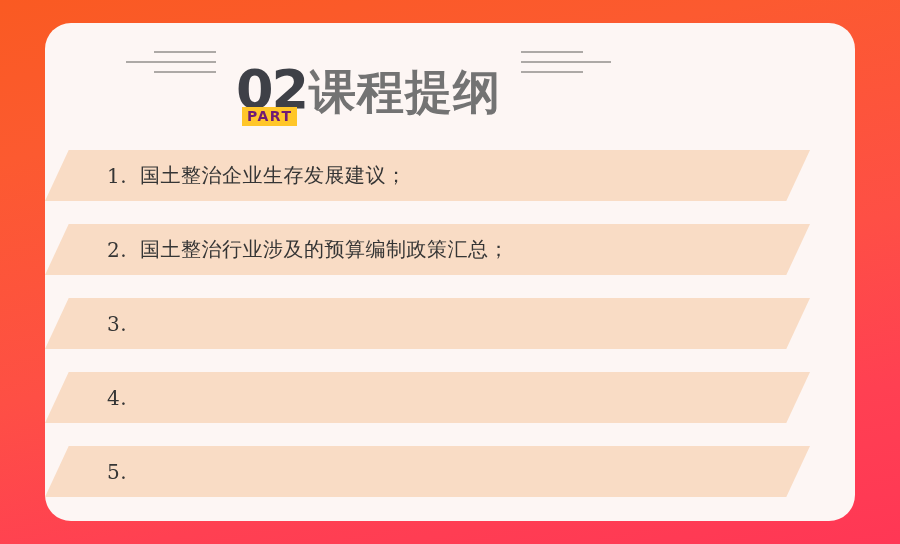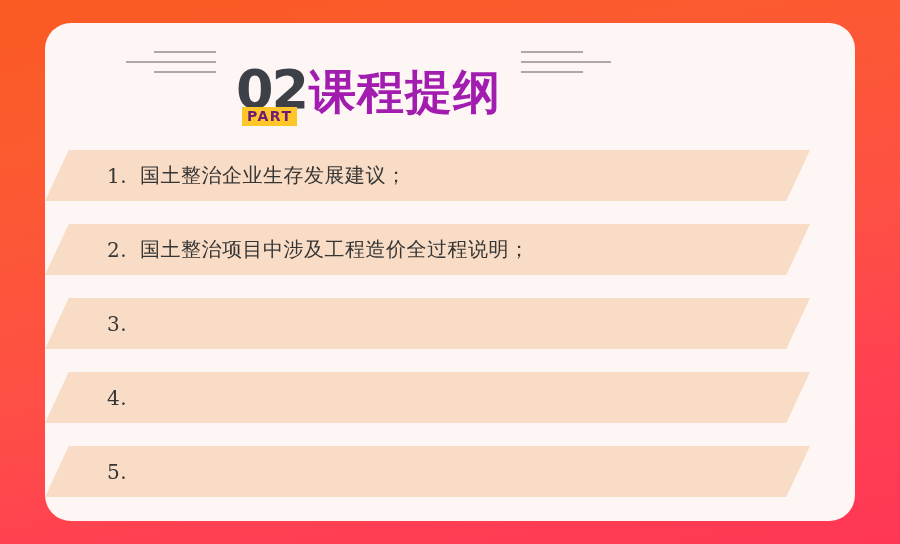--- a/index.html
+++ b/index.html
@@ -103,21 +103,21 @@
     line-height: 15px;
     padding: 2px 5px 2px 5px;
   }
 
   #title-text {
     font-family: "DejaVu Sans", "Liberation Sans", sans-serif;
     font-size: 47px;
     font-weight: 700;
     line-height: 50px;
     letter-spacing: 1px;
-    color: #a21caf;
+    color: #737373;
     white-space: nowrap;
   }
 
   
   #list {
     position: absolute;
     left: 0;
     top: 127px;
     width: 810px;
   }
@@ -194,21 +194,21 @@
         <div class="item-text">
           <span class="item-num">1.</span>
           <span>国土整治企业生存发展建议；</span>
         </div>
       </div>
 
       <div class="item">
         <div class="item-bg"></div>
         <div class="item-text">
           <span class="item-num">2.</span>
-          <span>国土整治项目中涉及工程造价全过程说明；</span>
+          <span>国土整治行业涉及的预算编制政策汇总；</span>
         </div>
       </div>
 
       <div class="item">
         <div class="item-bg"></div>
         <div class="item-text">
           <span class="item-num">3.</span>
         </div>
       </div>
 

